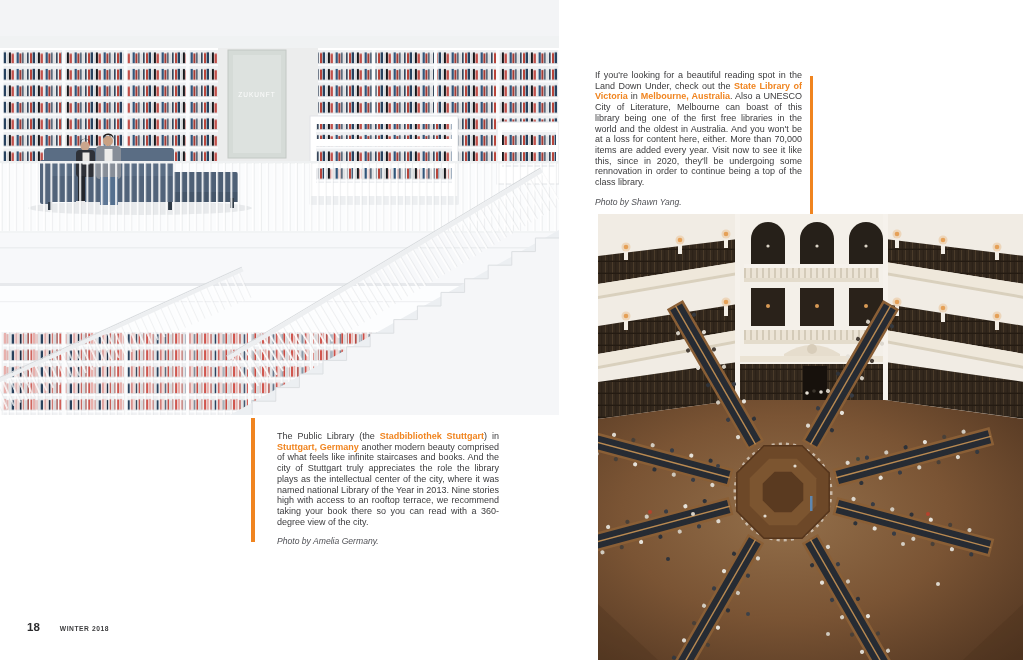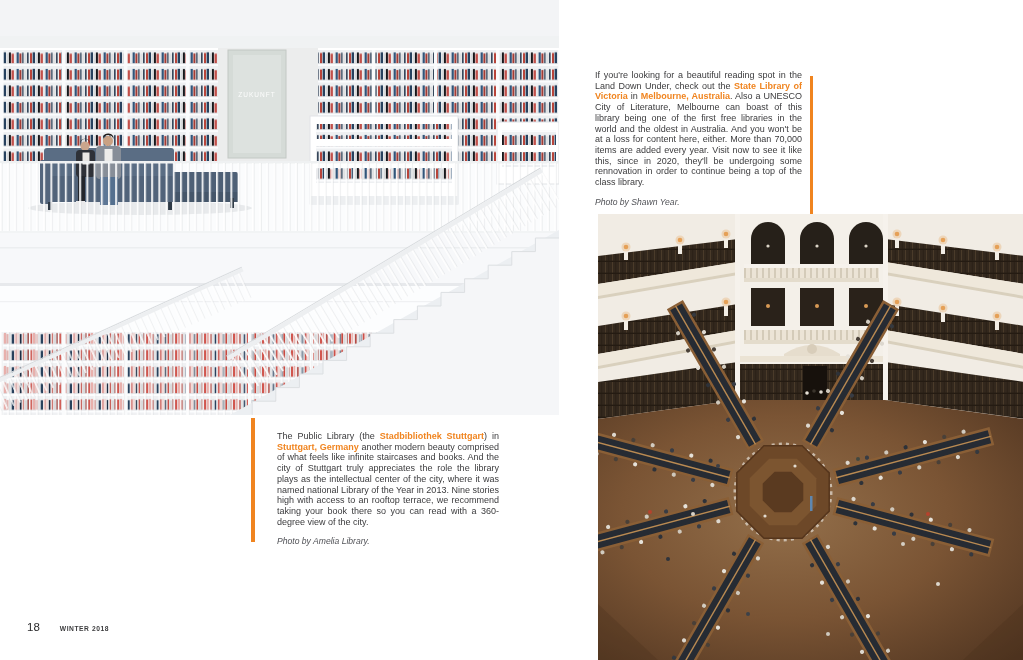--- a/index.html
+++ b/index.html
@@ -28,21 +28,21 @@
   .left-caption .accent-bar{left:0;top:0;height:124px;}
   .left-caption .inner{margin-left:26px;padding-top:13px;width:222px;}
 
   .right-caption{left:595px;top:70px;width:222px;}
   .right-caption .accent-bar{left:214.5px;top:6px;height:138px;}
   .right-caption .inner{width:207px;}
 
   .footer{
     position:absolute;left:27px;top:621px;display:flex;align-items:baseline;
   }
-  .footer .page-num{font-size:11.5px;font-weight:normal;color:#2B2B2D;}
+  .footer .page-num{font-size:11.5px;font-weight:bold;color:#2B2B2D;}
   .footer .issue{
     font-size:6.7px;font-weight:bold;letter-spacing:.55px;color:#3B3B3D;
     margin-left:20px;text-transform:uppercase;
   }
 </style>
 </head>
 <body>
 
 <div class="spread">
 
@@ -186,29 +186,29 @@
         <rect x="0" y="380" width="280" height="1" fill="#d9dcdf"></rect>
         <rect x="0" y="381" width="280" height="4" fill="#edeff1"></rect>
       </g>
     </svg>
   </figure>
 
   <div class="caption left-caption">
     <div class="accent-bar"></div>
     <div class="inner">
       <p class="body"><span>The Public Library (the </span><span class="hl">Stadbibliothek Stuttgart</span><span>) in </span><span class="hl">Stuttgart, Germany</span><span>  another modern beauty comprised of what feels like infinite staircases and books. And the city of Stuttgart truly appreciates the role the library plays as the intellectual center of the city, where it was named national Library of the Year in 2013. Nine stories high with access to an rooftop terrace, we recommend taking your book there so you can read with a 360-degree view of the city.</span></p>
-      <p class="credit">Photo by Amelia Library.</p>
+      <p class="credit">Photo by Amelia Germany.</p>
     </div>
   </div>
 
   <div class="caption right-caption">
     <div class="accent-bar"></div>
     <div class="inner">
       <p class="body"><span>If you're looking for a beautiful reading spot in the Land Down Under, check out the </span><span class="hl">State Library of Victoria</span><span> in </span><span class="hl">Melbourne, Australia</span><span>. Also a UNESCO City of Literature, Melbourne can boast of this library being one of the first free libraries in the world and the oldest in Australia. And you won't be at a loss for content here, either. More than 70,000 items are added every year. Visit now to see it like this, since in 2020, they'll be undergoing some rennovation in order to continue being a top of the class library.</span></p>
-      <p class="credit">Photo by Shawn Year.</p>
+      <p class="credit">Photo by Shawn Yang.</p>
     </div>
   </div>
 
   <figure class="photo-melbourne">
     <svg width="425" height="446" viewBox="0 0 425 446">
       <defs>
         <radialGradient id="floorG" cx="44%" cy="45%" r="78%">
           <stop offset="0" stop-color="#936f4a"></stop>
           <stop offset="0.5" stop-color="#7a5434"></stop>
           <stop offset="1" stop-color="#4f3420"></stop>

